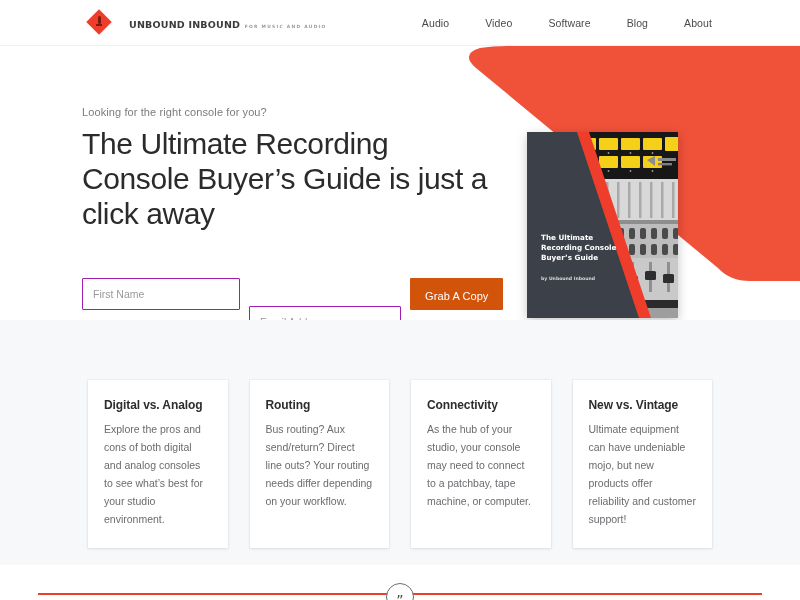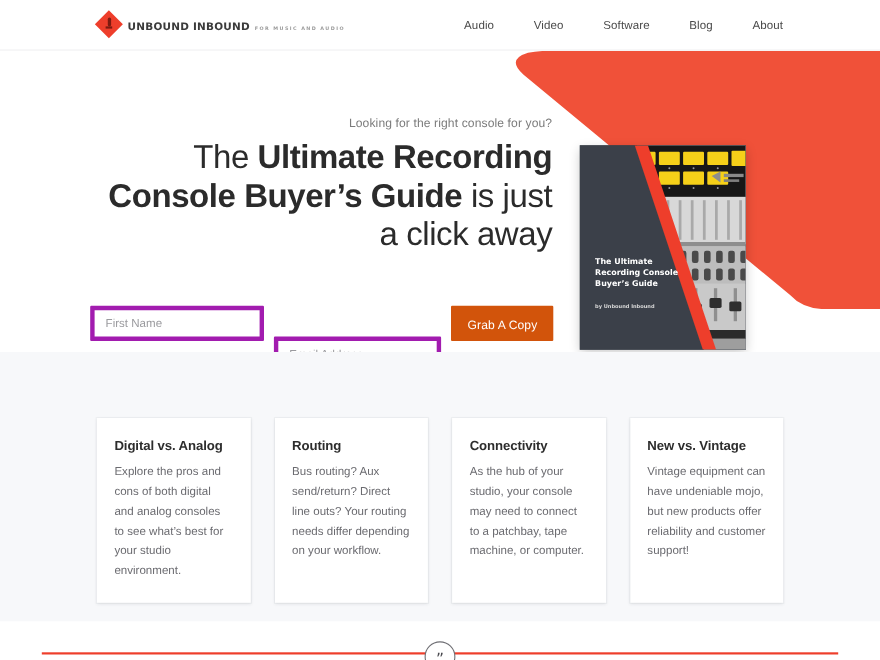--- a/index.html
+++ b/index.html
@@ -77,20 +77,21 @@
   }
 
   .brand-text { line-height: 1; padding-top: 1px; }
   .brand-name {
     font-size: 9.5px;
     font-weight: 700;
     letter-spacing: 0.2px;
     color: #3b3b3b;
     white-space: nowrap;
     font-family: "DejaVu Sans", sans-serif;
+    margin-left: 13px;
   }
   .brand-tag {
     font-size: 4.4px;
     font-weight: 700;
     letter-spacing: 1.3px;
     color: #9b9b9b;
     margin-top: 2px;
     white-space: nowrap;
     font-family: "DejaVu Sans", sans-serif;
   }
@@ -132,52 +133,51 @@
     z-index: 1;
   }
   .hero-shape svg { display: block; }
 
   .hero-copy {
     position: absolute;
     left: 82px;
     top: 60px;
     width: 420px;
     z-index: 5;
-    text-align: right;
   }
 
   .eyebrow {
     font-size: 11px;
     color: #7b7b7b;
     letter-spacing: 0.1px;
     margin-bottom: 9px;
   }
 
   .headline {
     font-size: 30px;
     line-height: 1.16;
     color: #2b2b2b;
     font-weight: 400;
     letter-spacing: -0.4px;
   }
-  .headline b { font-weight: 700; }
+  .headline b { font-weight: 400; }
 
   
   .form {
     position: absolute;
     left: 82px;
     top: 232px;
     display: flex;
     align-items: stretch;
     gap: 9px;
     z-index: 6;
   }
   .field {
     height: 32px;
-    border: 4px solid #a21caf;
+    border: 1px solid #a21caf;
     background: #ffffff;
     border-radius: 1px;
     padding: 0 10px;
     font-family: "Liberation Sans", sans-serif;
     font-size: 10.5px;
     color: #333;
     outline: none;
   }
   .field::placeholder { color: #9a9a9e; }
   .field-first { width: 158px; }
@@ -460,21 +460,21 @@
         <div class="card-body">Bus routing? Aux send/return? Direct line outs? Your routing needs differ depending on your workflow.</div>
       </div>
 
       <div class="card">
         <div class="card-title">Connectivity</div>
         <div class="card-body">As the hub of your studio, your console may need to connect to a patchbay, tape machine, or computer.</div>
       </div>
 
       <div class="card">
         <div class="card-title">New vs. Vintage</div>
-        <div class="card-body">Vintage equipment can have undeniable mojo, but new products offer reliability and customer support!</div>
+        <div class="card-body">Ultimate equipment can have undeniable mojo, but new products offer reliability and customer support!</div>
       </div>
 
     </div>
   </div>
 
   <div class="quote-band">
     <div class="quote-rule"></div>
     <div class="quote-badge">”</div>
   </div>
 

